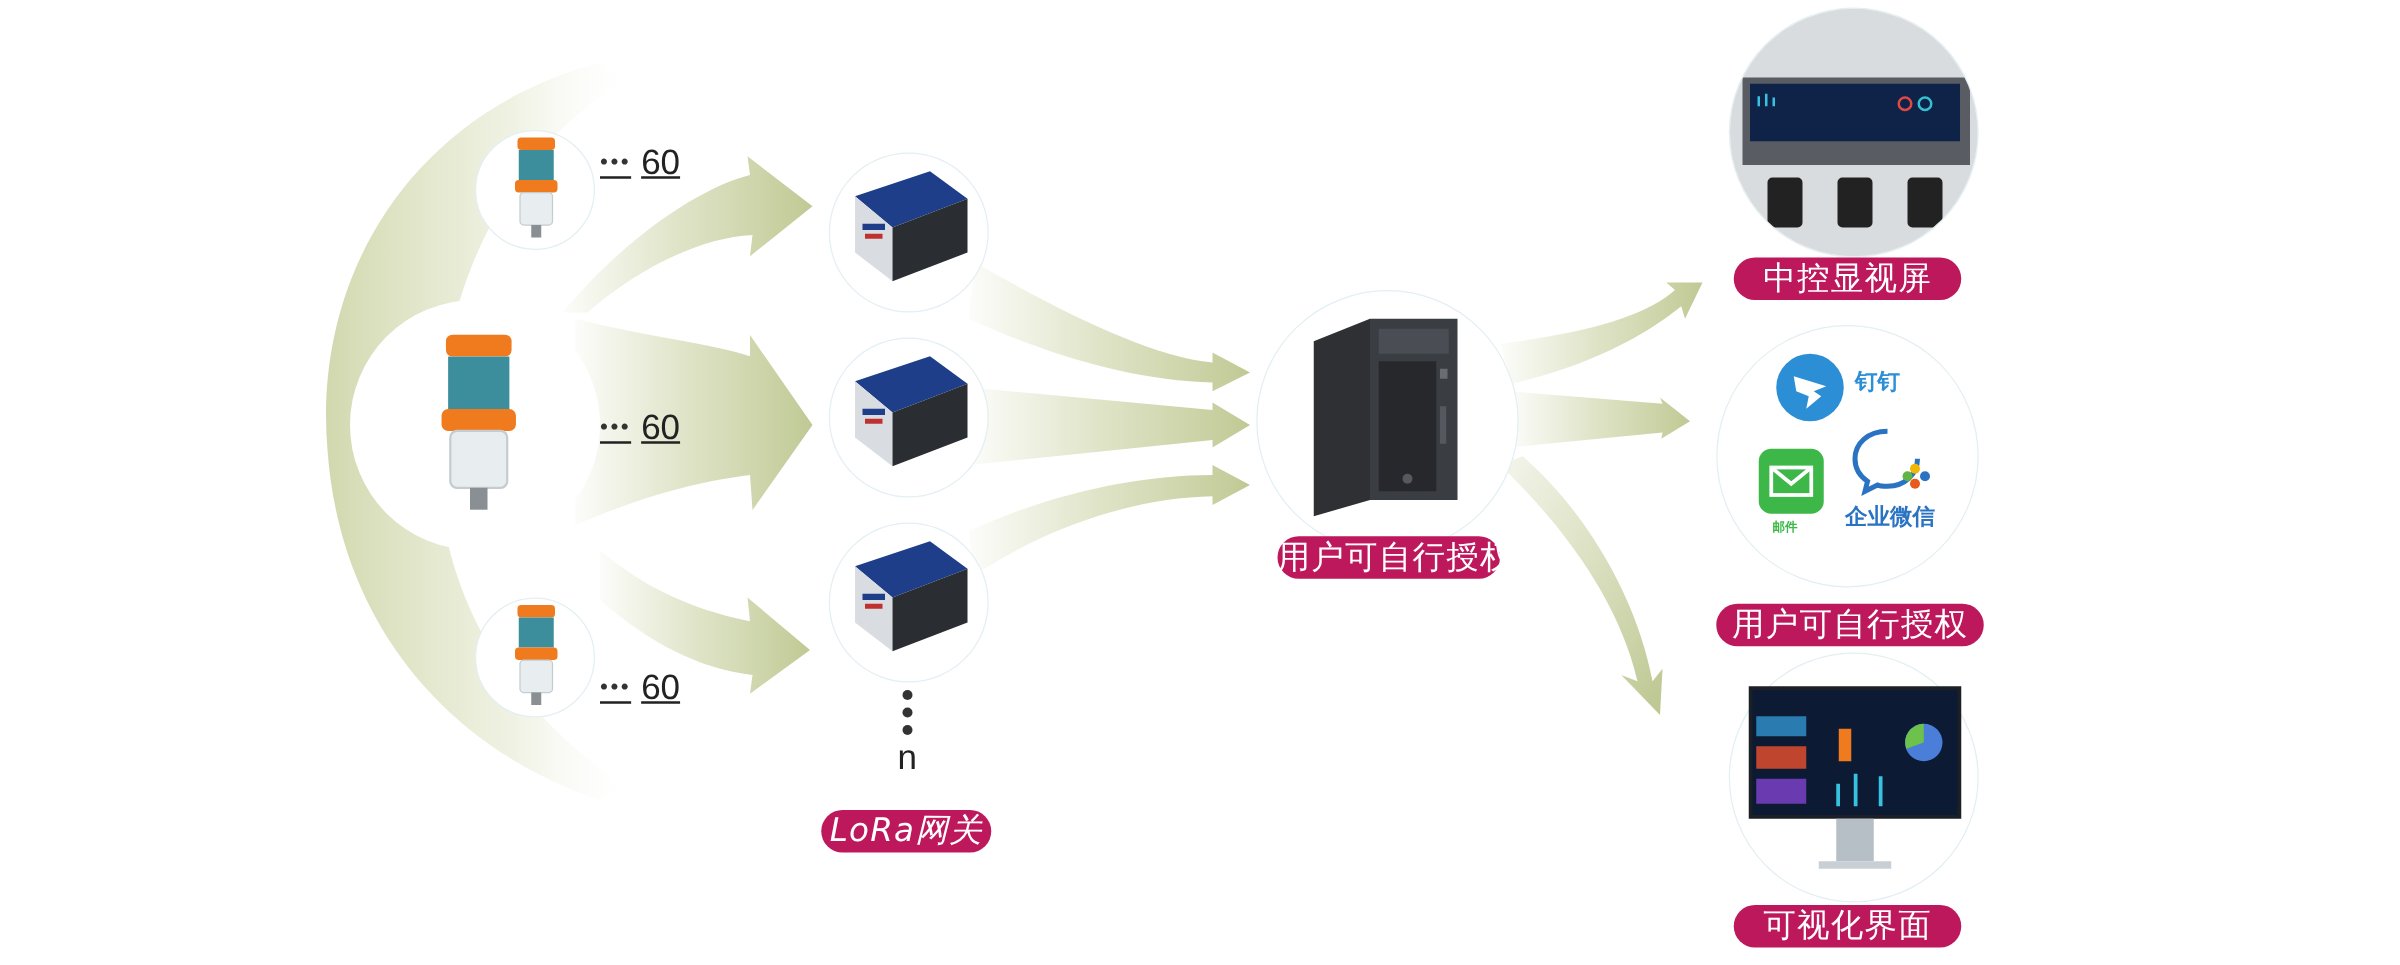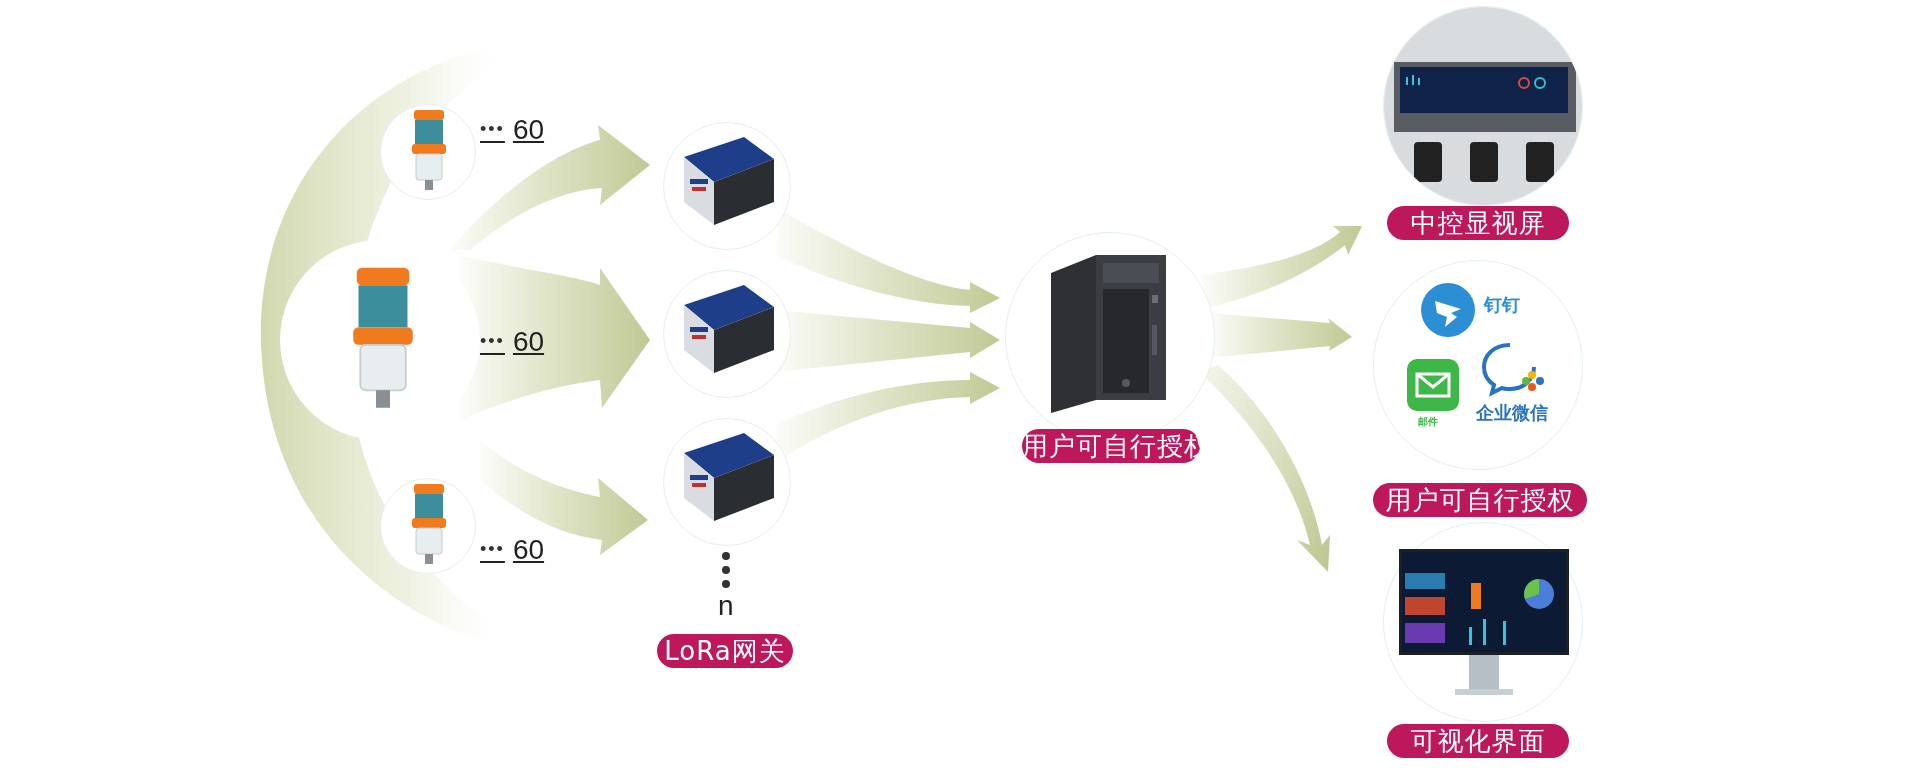--- a/index.html
+++ b/index.html
@@ -114,21 +114,21 @@
     <rect x="16" y="42" width="18" height="5" fill="#1f3e8a"></rect>
     <rect x="18" y="50" width="14" height="4" fill="#c03030"></rect>
   </svg>
 </div>
 <div class="vdots" style="left:722px;top:552px;">
     <i></i>
     <i></i>
     <i></i>
   </div>
 <div class="n-label" style="left:718px;top:590px;">n</div>
-<div class="pill" style="left:657px;top:634px;width:136px;">LoRa网关</div>
+<div class="pill" style="left:657px;top:648px;width:136px;font-style:italic;">LoRa网关</div>
 
 <div class="node" style="left:1005px;top:232px;width:210px;height:210px;">
   <svg class="ico" width="120" height="160" style="left:45px;top:22px" viewBox="0 0 120 160">
     <polygon points="0,18 45,0 45,145 0,158" fill="#2e3034"></polygon>
     <rect x="45" y="0" width="70" height="145" fill="#3a3d42"></rect>
     <rect x="52" y="8" width="56" height="20" fill="#4a4e54"></rect>
     <rect x="52" y="34" width="46" height="104" fill="#26282c"></rect>
     <circle cx="75" cy="128" r="4" fill="#55595f"></circle>
     <rect x="101" y="40" width="6" height="8" fill="#6a6e73"></rect>
     <rect x="101" y="70" width="5" height="30" fill="#55595f"></rect>

